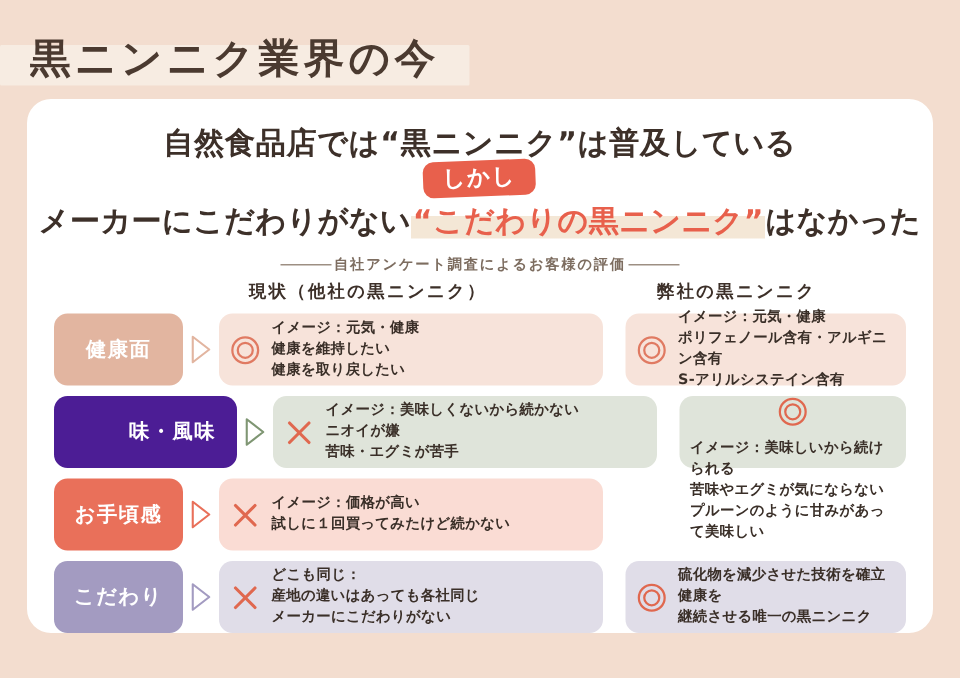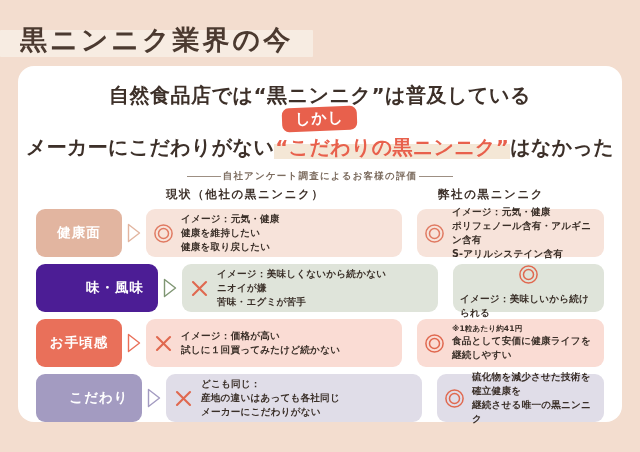--- a/index.html
+++ b/index.html
@@ -323,35 +323,23 @@
               <line x1="4" y1="4" x2="17" y2="17" stroke="#e0684f" stroke-width="2.1" stroke-linecap="round"></line>
               <line x1="17" y1="4" x2="4" y2="17" stroke="#e0684f" stroke-width="2.1" stroke-linecap="round"></line>
             </svg>
           </div>
           <div>
             <div class="cell-text">イメージ：価格が高い
 試しに１回買ってみたけど続かない</div>
           </div>
         </div>
         <div class="cell spacer"></div>
-        <div class="cell right" style="background: rgb(250, 220, 212);">
-          <div class="mark">
-            <svg width="21" height="21" viewBox="0 0 21 21">
-              <circle cx="10.5" cy="10.5" r="8.6" fill="none" stroke="#e0684f" stroke-width="1.5"></circle>
-              <circle cx="10.5" cy="10.5" r="5.0" fill="none" stroke="#e0684f" stroke-width="1.5"></circle>
-            </svg>
-          </div>
-          <div>
-            <span class="cell-note">※1粒あたり約41円</span>
-            <div class="cell-text">食品として安価に健康ライフを継続しやすい</div>
-          </div>
-        </div>
       </div>
       <div class="row">
-        <div class="chip" style="background: rgb(163, 155, 193); padding-left: 20px;">こだわり</div>
+        <div class="chip" style="background: rgb(163, 155, 193);">こだわり</div>
         <div class="arrow">
           <svg width="16" height="22" viewBox="0 0 16 22">
             <path d="M2.5 2.5 L13.5 11 L2.5 19.5 Z" fill="#ffffff" stroke="#a39bc1" stroke-width="1.4" stroke-linejoin="round"></path>
           </svg>
         </div>
         <div class="cell left" style="background: rgb(224, 221, 232);">
           <div class="mark">
             <svg width="21" height="21" viewBox="0 0 21 21">
               <line x1="4" y1="4" x2="17" y2="17" stroke="#e0684f" stroke-width="2.1" stroke-linecap="round"></line>
               <line x1="17" y1="4" x2="4" y2="17" stroke="#e0684f" stroke-width="2.1" stroke-linecap="round"></line>

